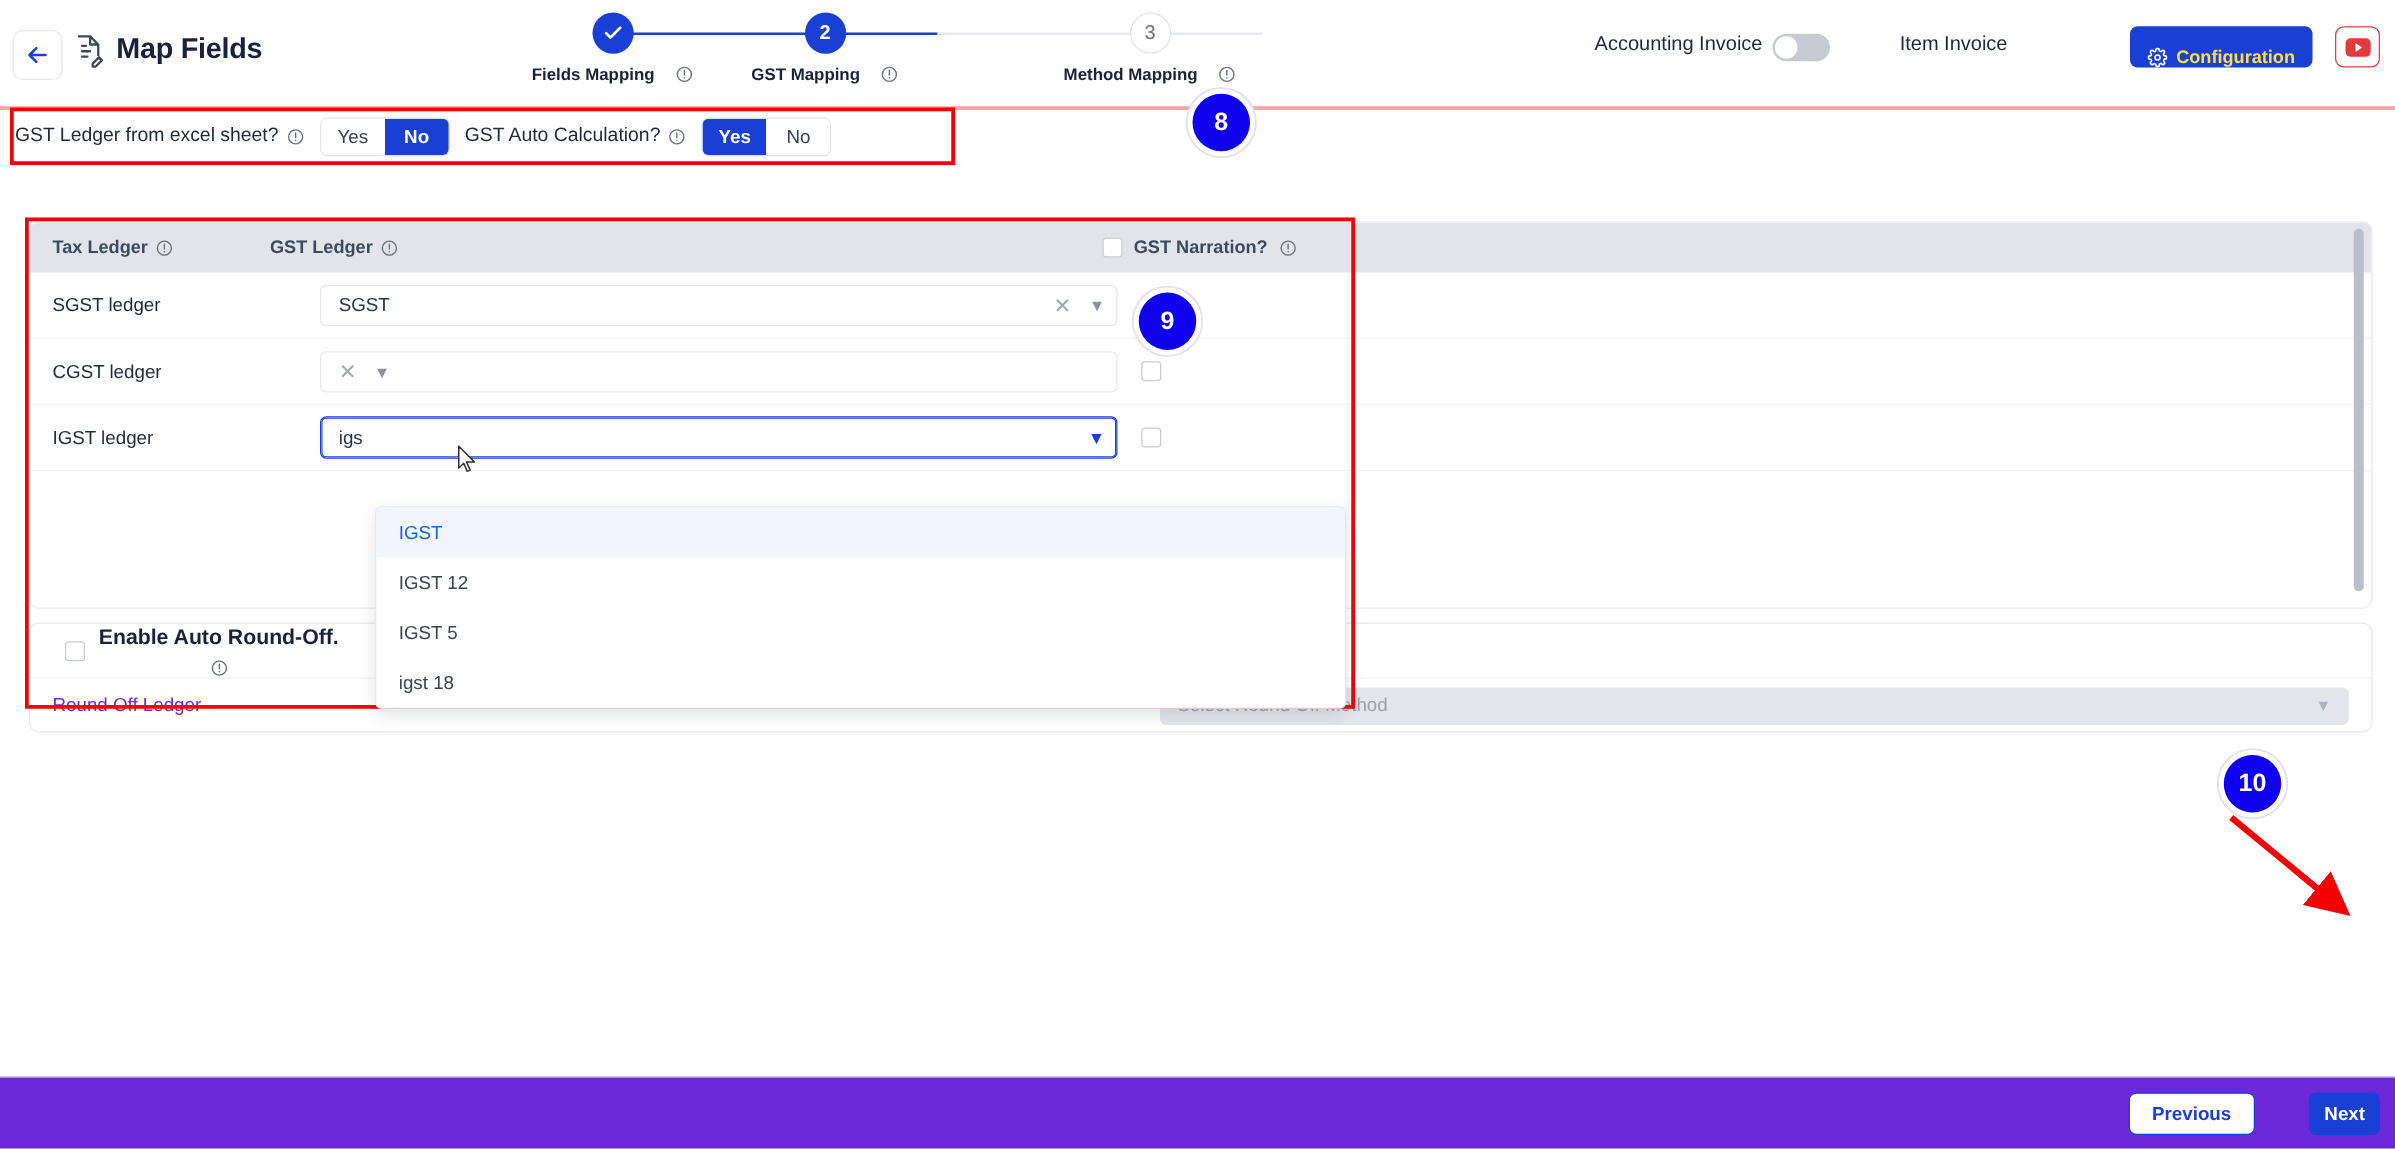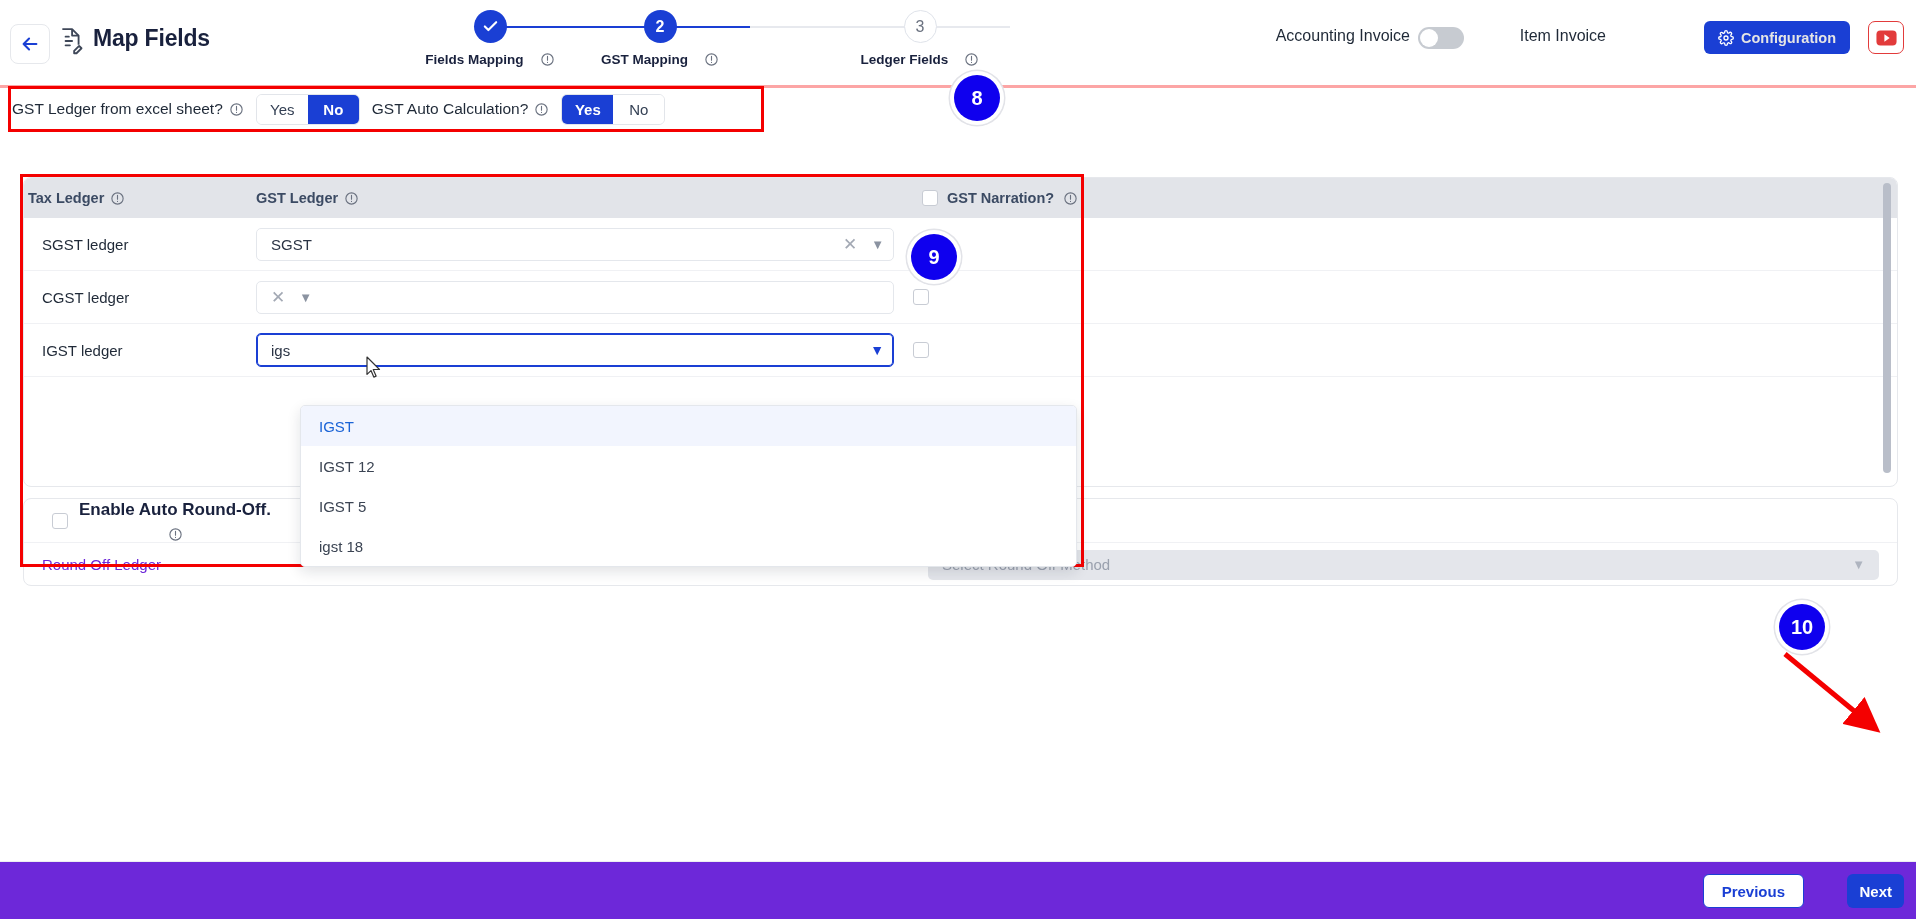--- a/index.html
+++ b/index.html
@@ -51,22 +51,22 @@
 
   .acct-label { position: absolute; right: 506px; top: 27px; font-size: 16px; color: #1f2937; white-space: nowrap; }
   .toggle {
     position: absolute; right: 452px; top: 27px; width: 46px; height: 22px;
     background: #c7cbd1; border-radius: 11px; cursor: pointer;
   }
   .toggle .knob { position: absolute; left: 2px; top: 2px; width: 18px; height: 18px; border-radius: 50%; background: #fff; }
   .item-label { position: absolute; right: 310px; top: 27px; font-size: 16px; color: #1f2937; white-space: nowrap; }
   .config-btn {
     position: absolute; right: 66px; top: 21px; height: 33px; padding: 0 14px;
-    background: #1a3fd4; color: #e5e5e5; border: none; border-radius: 6px;
-    font-size: 14.5px; font-weight: 700; display: flex; align-items: center; gap: 7px;
+    background: #1a3fd4; color: #fde047; border: none; border-radius: 6px;
+    font-size: 14.5px; font-weight: 700; display: flex; align-items: flex-end; gap: 7px;
     cursor: pointer; font-family: inherit;
   }
   .yt-btn {
     position: absolute; right: 12px; top: 21px; width: 36px; height: 33px;
     border: 1.5px solid #e23b3b; border-radius: 7px; background: #fff;
     display: flex; align-items: center; justify-content: center; cursor: pointer;
   }
 
   
   .hl { position: absolute; border: 3px solid #f40000; pointer-events: none; }
@@ -95,21 +95,21 @@
 
   
   .panel {
     position: absolute; left: 23px; top: 177px; width: 1875px; height: 310px;
     background: #fff; border: 1px solid #e6e8ec; border-radius: 8px; overflow: hidden;
   }
   .thead {
     height: 40px; background: #e2e4e9; display: flex; align-items: center;
     font-size: 14.5px; font-weight: 700; color: #3b4a63;
   }
-  .th-tax { width: 232px; padding-left: 4px; display: flex; align-items: center; gap: 6px; }
+  .th-tax { width: 192px; padding-left: 18px; display: flex; align-items: center; gap: 6px; }
   .th-gst { width: 666px; display: flex; align-items: center; gap: 6px; }
   .th-nar { display: flex; align-items: center; gap: 9px; }
   .cbx {
     width: 16px; height: 16px; border: 1px solid #c8ccd4; border-radius: 3px; background: #fff;
     display: inline-block; cursor: pointer; flex: none;
   }
   .row { height: 53px; display: flex; align-items: center; border-bottom: 1px solid #f0f1f4; }
   .row .rl { width: 232px; padding-left: 18px; font-size: 15px; color: #1f2937; }
   .ctl { width: 638px; }
   .selbox {
@@ -218,21 +218,21 @@
           <svg class="info" viewBox="0 0 24 24" fill="none" stroke="#6b7280" stroke-width="1.8">
               <circle cx="12" cy="12" r="9"></circle>
               <path d="M12 7v6M12 16.4v.3" stroke-linecap="round"></path>
             </svg>
         </div>
       </div>
 
       <div class="step" style="left:430px;">
         <div class="bubble todo">3</div>
         <div class="st-label">
-          <span>Ledger Fields</span>
+          <span>Method Mapping</span>
           <svg class="info" viewBox="0 0 24 24" fill="none" stroke="#6b7280" stroke-width="1.8">
               <circle cx="12" cy="12" r="9"></circle>
               <path d="M12 7v6M12 16.4v.3" stroke-linecap="round"></path>
             </svg>
         </div>
       </div>
     </div>
 
     <div class="acct-label">Accounting Invoice</div>
     <div class="toggle">

